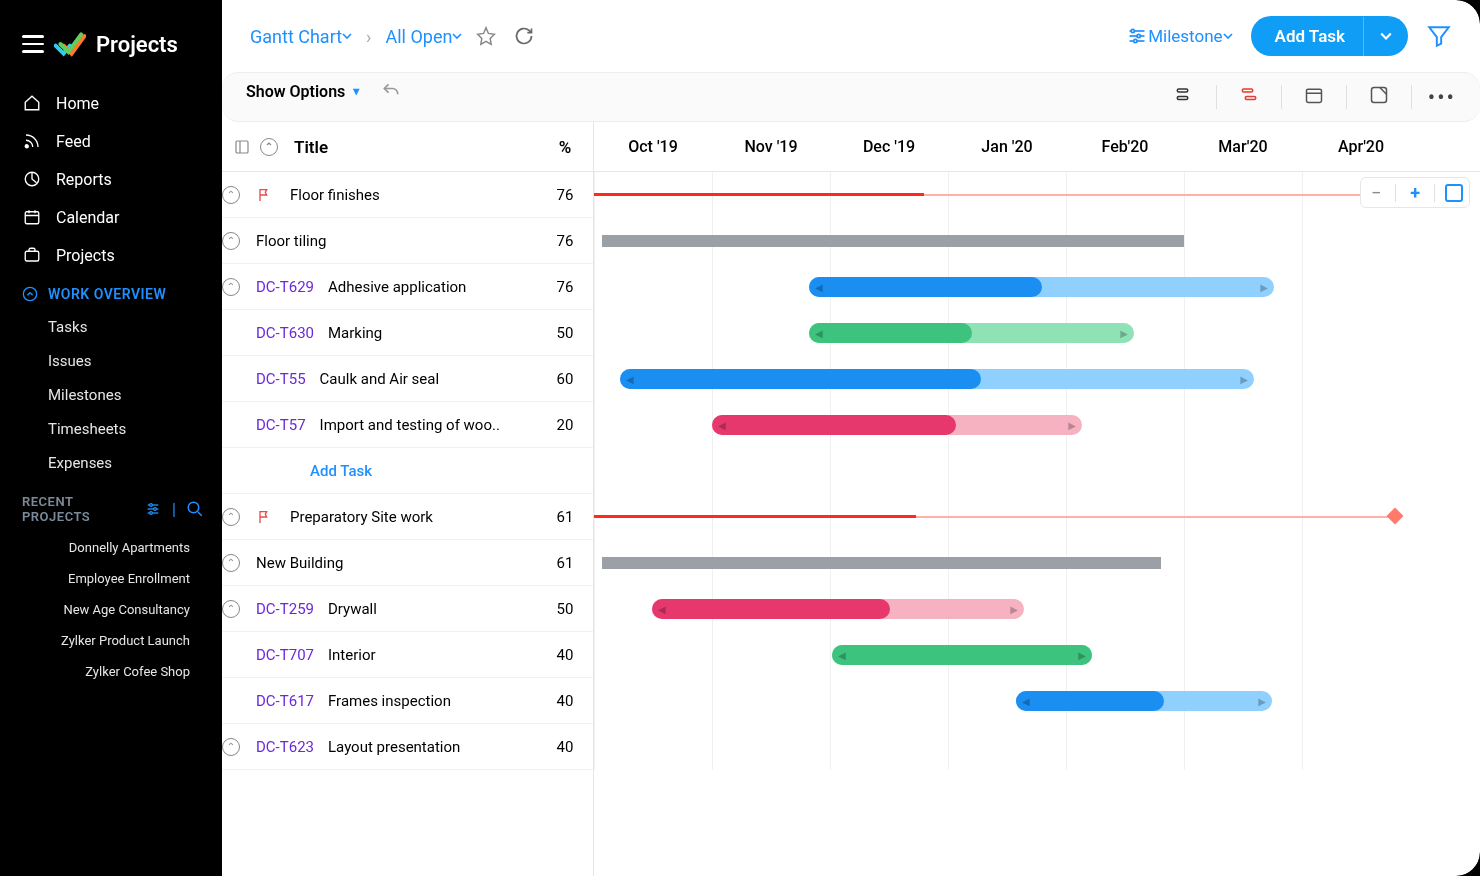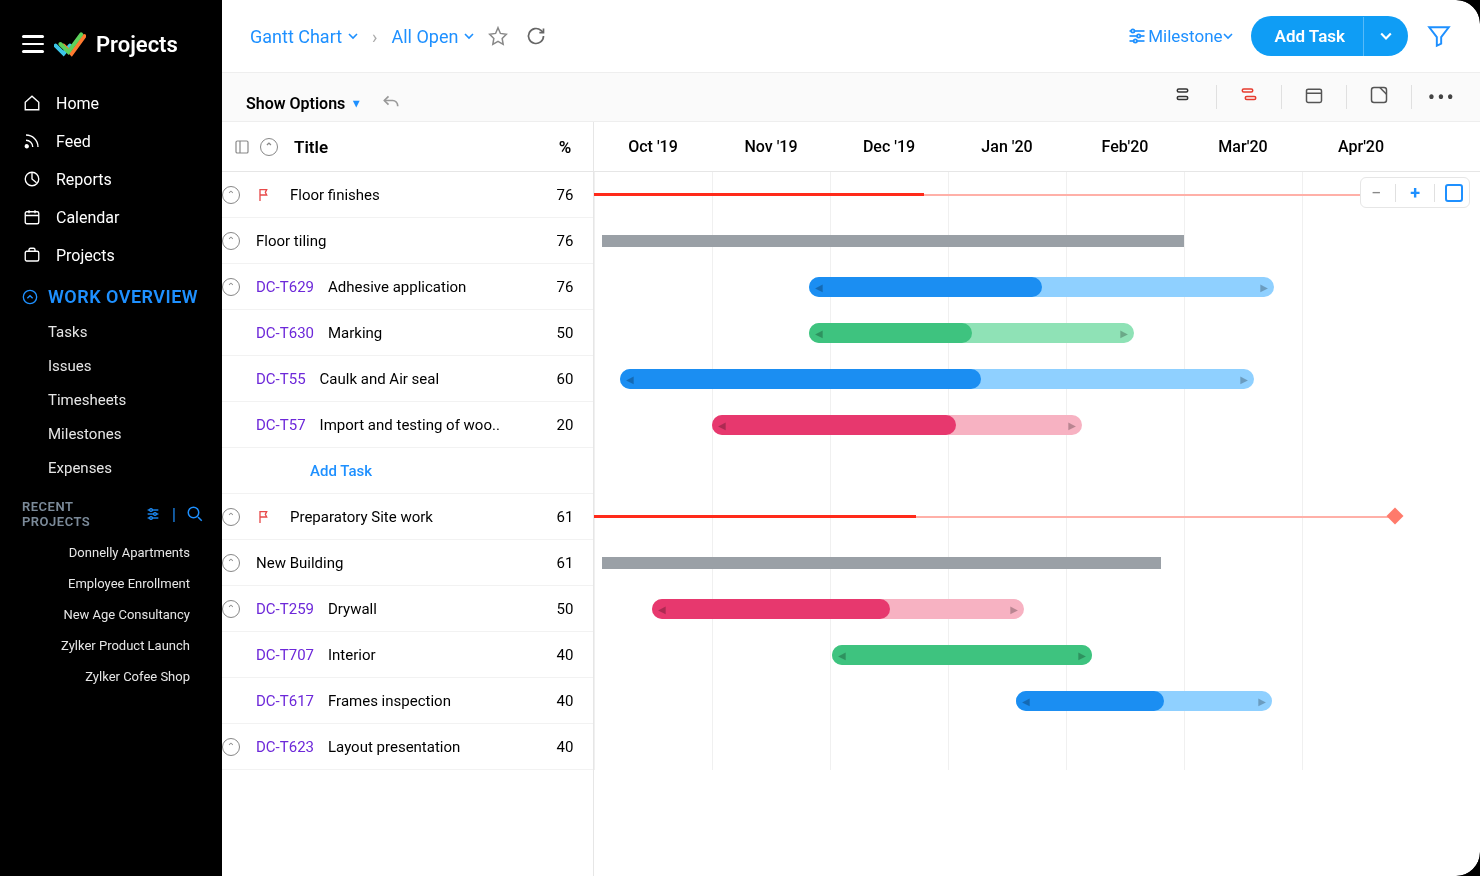--- a/index.html
+++ b/index.html
@@ -9,42 +9,42 @@
 
 .sidebar { width: 222px; background: #000; color: #fff; display: flex; flex-direction: column; padding-top: 14px; }
 .brand { display: flex; align-items: center; gap: 10px; padding: 16px 22px 26px; }
 .hamburger { display: flex; flex-direction: column; gap: 5px; cursor: pointer; }
 .hamburger span { width: 22px; height: 2.5px; background: #fff; border-radius: 2px; }
 .brand-logo { width: 32px; height: 28px; }
 .brand-title { font-size: 22px; font-weight: 600; }
 .nav-list { list-style: none; }
 .nav-item { display: flex; align-items: center; gap: 14px; padding: 9px 22px; font-size: 16px; cursor: pointer; }
 .nav-item .icon { width: 20px; height: 20px; display: flex; align-items: center; justify-content: center; }
-.section-header { display: flex; align-items: center; gap: 10px; padding: 12px 22px 8px; font-size: 18px; font-weight: 600; color: #7b8a99; letter-spacing: 0.5px; }
+.section-header { display: flex; align-items: center; gap: 10px; padding: 12px 22px 8px; font-size: 14px; font-weight: 600; color: #7b8a99; letter-spacing: 0.5px; }
 .section-header.active { color: #1e90ff; }
 .sub-item { padding: 8px 22px 8px 48px; font-size: 15px; cursor: pointer; color: #e6e6e6; }
 .recent-header { display: flex; align-items: center; justify-content: space-between; padding: 14px 18px 8px 22px; }
 .recent-header-left { font-size: 13px; font-weight: 600; color: #7b8a99; letter-spacing: 0.5px; }
 .recent-header-icons { display: flex; gap: 10px; align-items: center; }
 .recent-item { padding: 8px 32px 8px 48px; font-size: 13px; cursor: pointer; color: #e6e6e6; overflow: hidden; white-space: nowrap; text-overflow: ellipsis; text-align: right; }
 
 
 .main { flex: 1; background: #fff; display: flex; flex-direction: column; border-top-right-radius: 24px; border-bottom-right-radius: 24px; overflow: hidden; }
 .topbar { display: flex; align-items: center; justify-content: space-between; padding: 16px 28px; }
 .breadcrumb { display: flex; align-items: center; gap: 14px; font-size: 18px; color: #1e90ff; }
-.bc-item { display: flex; align-items: center; gap: 6px; cursor: pointer; }
+.bc-item { display: flex; align-items: center; cursor: pointer; }
 .bc-sep { color: #aaa; }
 .topbar-icons { display: flex; align-items: center; gap: 18px; }
 .topbar-right { display: flex; align-items: center; gap: 18px; }
 .milestone-dd { display: flex; align-items: center; gap: 0; color: #1e90ff; cursor: pointer; font-size: 17px; }
 .add-task-btn { display: flex; align-items: center; background: #0f9df5; color: #fff; border-radius: 22px; overflow: hidden; cursor: pointer; }
 .add-task-btn .txt { padding: 10px 18px 10px 24px; font-size: 17px; font-weight: 600; }
 .add-task-btn .dd { padding: 10px 16px; border-left: 1px solid rgba(255,255,255,0.3); }
 
-.subbar { display: flex; align-items: flex-end; justify-content: space-between; padding: 8px 24px; border-top: 1px solid #eee; border-bottom: 1px solid #eee; background: #fafafa; }
+.subbar { display: flex; align-items: flex-start; justify-content: space-between; padding: 8px 24px; border-top: 1px solid #eee; border-bottom: 1px solid #eee; background: #fafafa; border-radius: 16px; }
 .show-options { display: flex; align-items: center; gap: 8px; font-size: 16px; font-weight: 600; cursor: pointer; }
 .show-options .chev { color: #1e90ff; font-size: 12px; }
 .undo-icon { margin-left: 22px; color: #999; cursor: pointer; }
 .subbar-right { display: flex; align-items: center; gap: 16px; }
 .subbar-right .tool { cursor: pointer; padding: 4px 6px; }
 .subbar-right .sep { width: 1px; height: 24px; background: #e0e0e0; }
 .subbar-right .dots { font-size: 22px; color: #444; letter-spacing: 2px; cursor: pointer; }
 
 
 .gantt-wrap { display: flex; flex: 1; overflow: hidden; }
@@ -157,22 +157,22 @@
 
     <div class="section-header active">
       <svg width="16" height="16" viewBox="0 0 24 24" fill="none" stroke="#1e90ff" stroke-width="2">
           <circle cx="12" cy="12" r="10"></circle>
           <path d="M8 14l4-4 4 4"></path>
         </svg>
       <span>WORK OVERVIEW</span>
     </div>
     <div class="sub-item">Tasks</div>
     <div class="sub-item">Issues</div>
+    <div class="sub-item">Milestones</div>
     <div class="sub-item">Timesheets</div>
-    <div class="sub-item">Milestones</div>
     <div class="sub-item">Expenses</div>
 
     <div class="recent-header">
       <span class="recent-header-left">RECENT PROJECTS</span>
       <span class="recent-header-icons">
         <svg width="18" height="16" viewBox="0 0 24 24" fill="none" stroke="#1e90ff" stroke-width="2">
             <line x1="4" y1="6" x2="20" y2="6"></line>
             <line x1="4" y1="12" x2="20" y2="12"></line>
             <line x1="4" y1="18" x2="20" y2="18"></line>
             <circle cx="9" cy="6" r="2" fill="#000"></circle>

